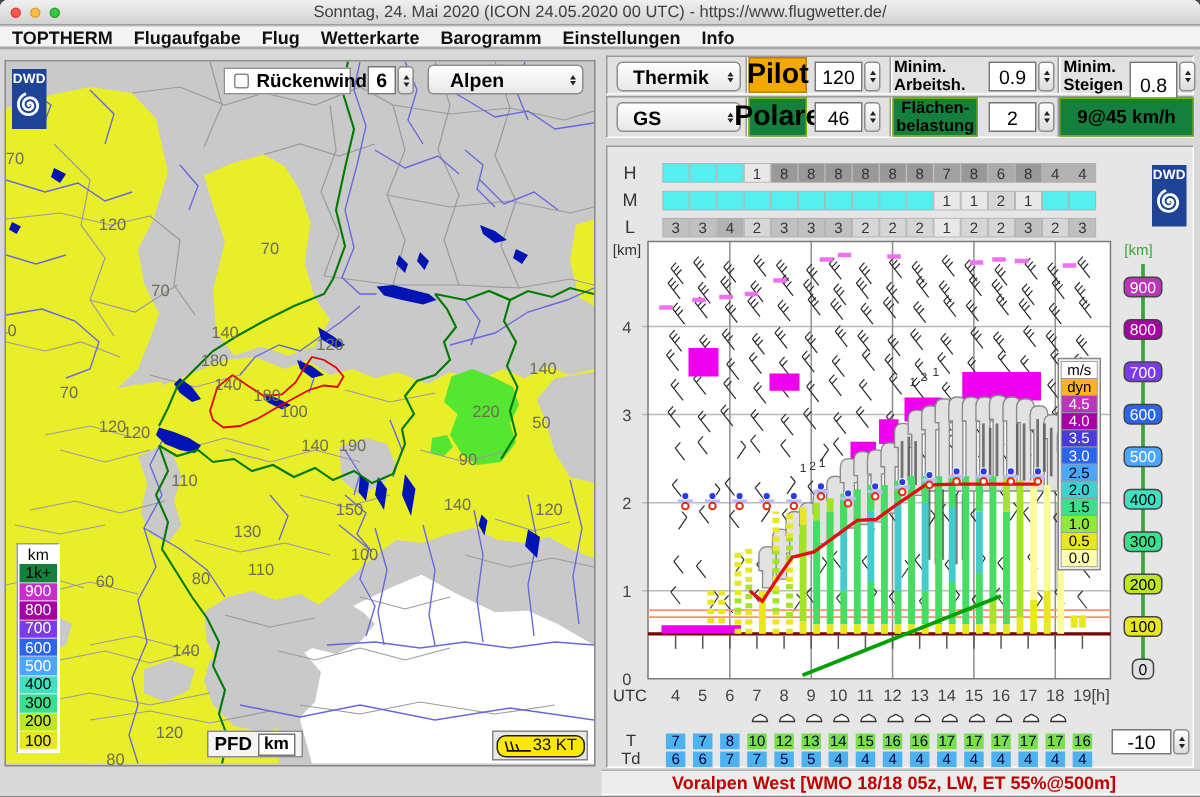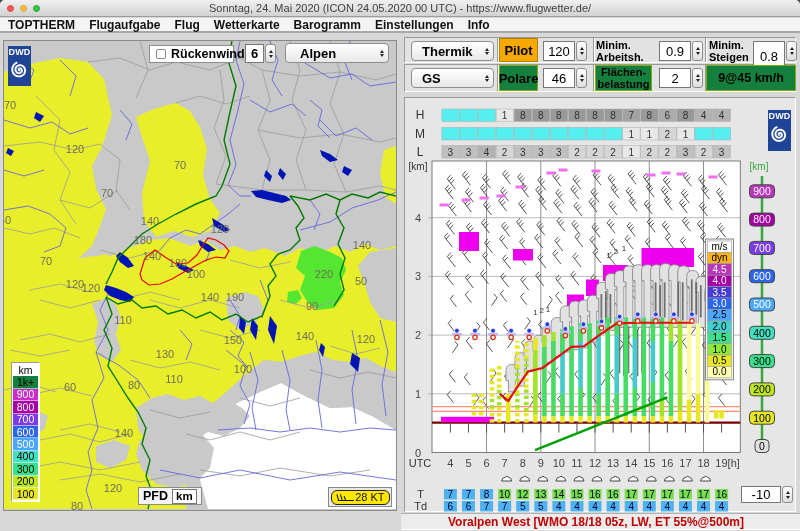--- a/index.html
+++ b/index.html
@@ -38,21 +38,21 @@
   .combo .ar i.dn,.stepper i.dn{border-top:3.5px solid #222;}
   .field{position:absolute;background:#fff;border:1px solid #777;text-align:center;
     font-size:13px;color:#000;display:flex;align-items:center;justify-content:center;}
   .stepper{position:absolute;background:linear-gradient(#FFF,#DDD);border:1px solid #8e8e8e;
     border-radius:3px;display:flex;flex-direction:column;align-items:center;justify-content:center;gap:2px;}
   .grouprow{position:absolute;left:404px;width:392px;height:26px;
     border:1px solid #9a9a9a;border-bottom-color:#fff;border-right-color:#fff;background:#E2E2E2;}
   .grouprow .sep{position:absolute;top:0;bottom:0;width:2px;
     border-left:1px solid #9a9a9a;border-right:1px solid #fff;}
   .cblock{position:absolute;display:flex;align-items:center;justify-content:center;
-    font-size:13px;font-weight:bold;color:#000;text-align:center;}
+    font-size:19px;font-weight:bold;color:#000;text-align:center;}
   .cblock.orange{background:#F5A800;border:1px solid #b87e00;}
   .cblock.green{background:#15803d;border:1px solid #7fae00;}
   .lbl2{position:absolute;font-size:11px;font-weight:bold;color:#000;line-height:12px;white-space:pre-line;}
   .checkwrap{position:absolute;background:#fff;border:1px solid #8e8e8e;display:flex;
     align-items:center;font-size:12.5px;font-weight:bold;color:#000;}
   .checkwrap .cb{flex:none;width:10px;height:10px;background:#fff;border:1px solid #888;border-radius:2px;
     margin:0 5px 0 6px;}
   
   .dwdlogo{position:absolute;background:#1F4496;display:flex;flex-direction:column;align-items:center;}
   .dwdlogo .t{color:#fff;font-size:9px;font-weight:bold;letter-spacing:.2px;margin-top:1px;
@@ -280,21 +280,21 @@
   <div class="pfdbox" style="left:138px;top:487px;height:18px;">
     <span>PFD</span>
     <span class="kmbtn">km</span>
   </div>
 
   <div class="ktbox" style="left:328px;top:487px;width:64px;height:20px;">
     <div class="inner">
       <svg width="22" height="12" viewBox="0 0 22 12" style="position:static;margin-right:auto;">
         <path d="M2,10 L20,10 M3,10 L1,3 M7,10 L5,3 M11,10 L9,5" stroke="#111" stroke-width="1.2" fill="none"></path>
       </svg>
-      <span>28 KT</span>
+      <span>33 KT</span>
     </div>
   </div>
 
 
   <div class="grouprow" style="top:37px;">
     <span class="sep" style="left:92px;"></span>
       <span class="sep" style="left:188px;"></span>
       <span class="sep" style="left:300px;"></span>
   </div>
   <div class="grouprow" style="top:64px;height:28px;">

